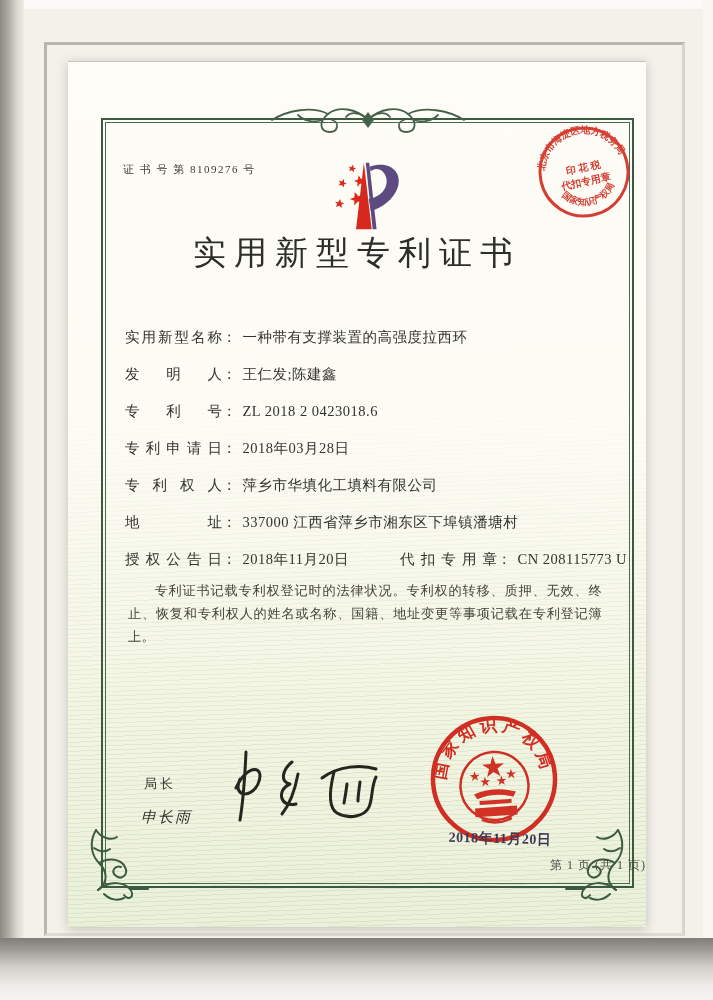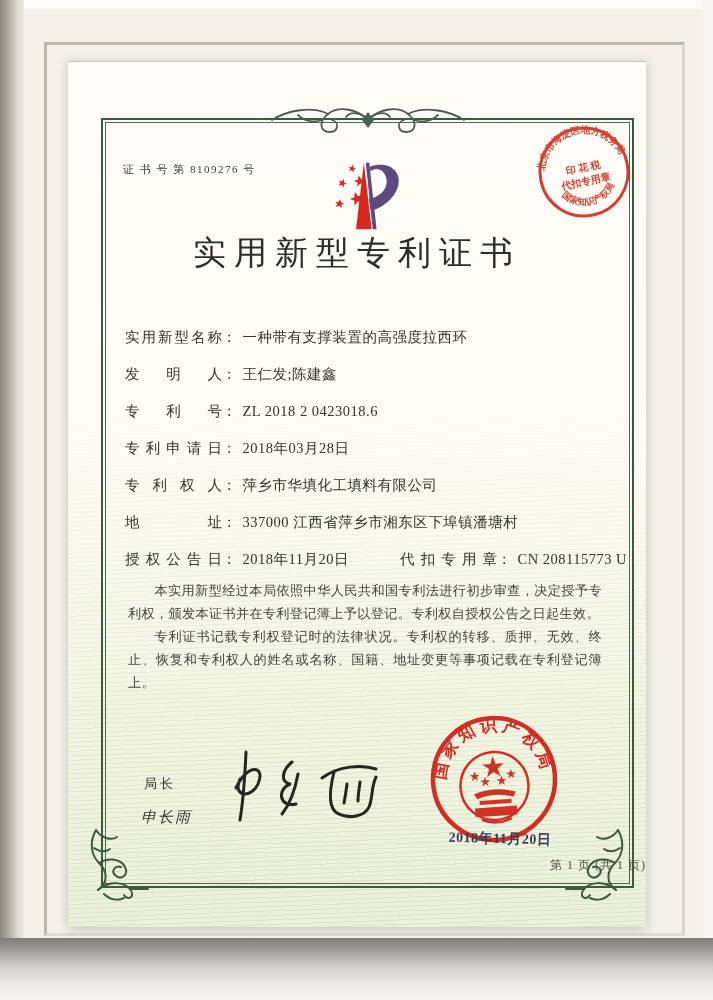--- a/index.html
+++ b/index.html
@@ -187,21 +187,20 @@
       </div>
       <div class="field">
         <span class="flabel">授权公告日</span><span class="fcolon">：</span><span class="fvalue">2018年11月20日</span>
         <span class="grant-right">
           <span class="flabel">代扣专用章</span><span class="fcolon">：</span><span class="fvalue">CN 208115773 U</span>
         </span>
       </div>
     </div>
 
     <div class="paras">
-      <p>本实用新型经过本局依照中华人民共和国专利法进行初步审查，决定授予专利权，颁发本证书并在专利登记簿上予以登记。专利权自授权公告之日起生效。</p>
       <p>专利证书记载专利权登记时的法律状况。专利权的转移、质押、无效、终止、恢复和专利权人的姓名或名称、国籍、地址变更等事项记载在专利登记簿上。</p>
     </div>
 
     <div class="signer-title">局长</div>
     <div class="signer-name">申长雨</div>
 
     <div class="signature">
       <svg width="190" height="85" viewBox="0 0 190 85">
         <g fill="none" stroke="#26251f" stroke-width="3" stroke-linecap="round" stroke-linejoin="round">
           <path d="M30,42 C42,16 60,20 52,38 C45,53 26,51 34,33"></path>

